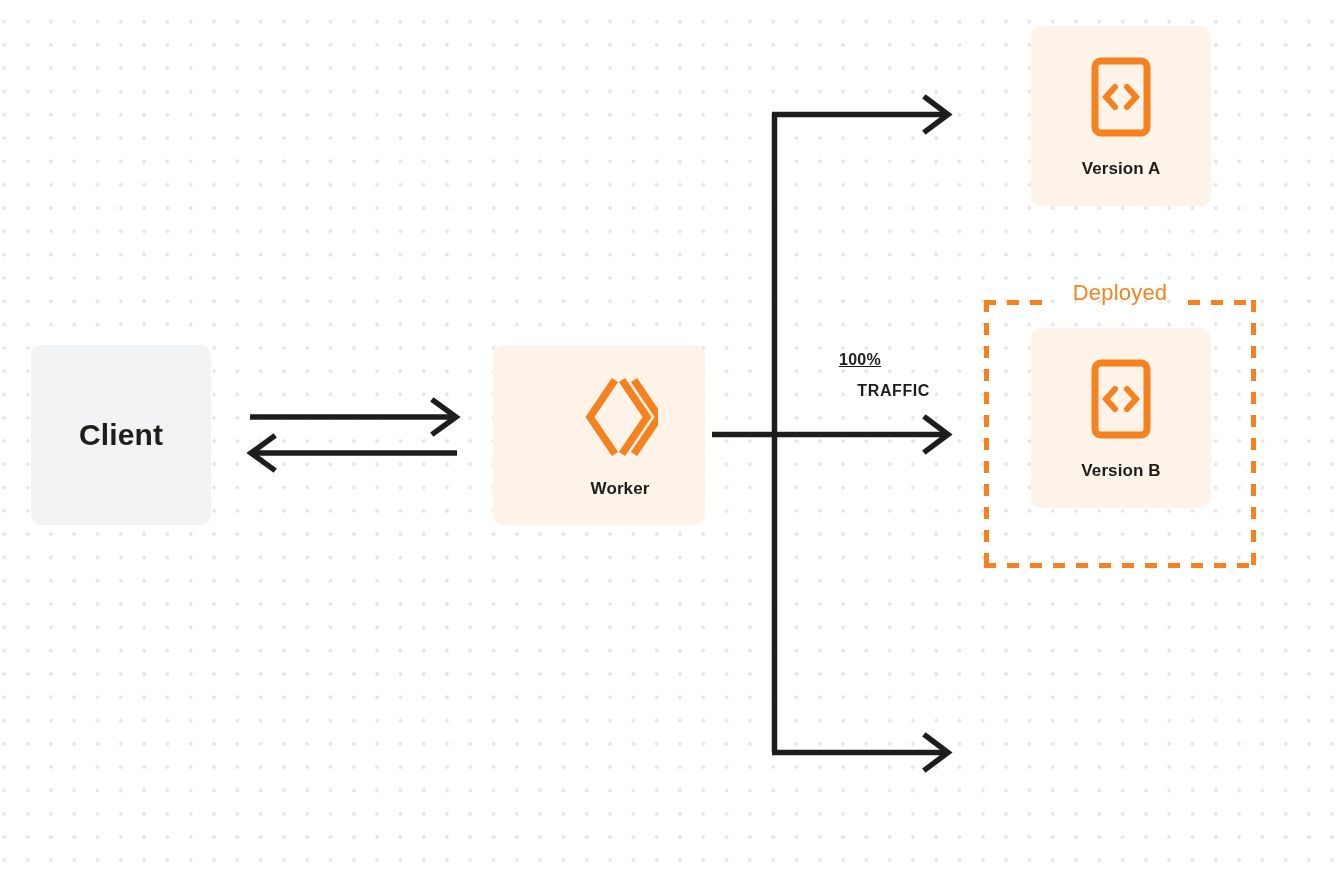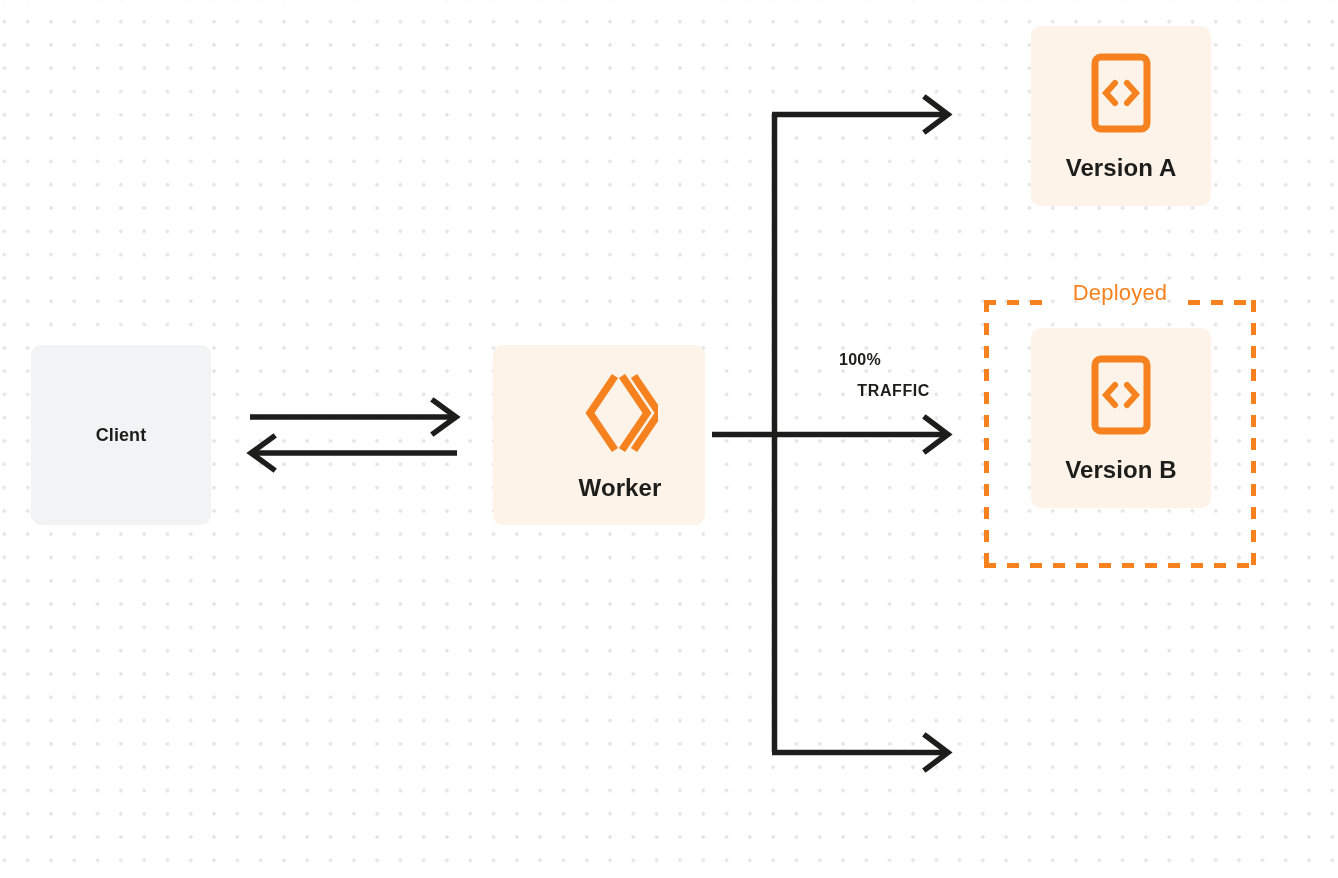--- a/index.html
+++ b/index.html
@@ -62,28 +62,28 @@
     width: 180px;
     height: 180px;
     background: #fdf3e8;
     left: 1031px;
   }
   .node-version-a { top: 26px; }
   .node-version-b { top: 328px; text-align: right; }
   .node-version-c { top: 663px; }
 
   .node-label {
-    font-size: 24px;
+    font-size: 17px;
     font-weight: bold;
     color: #1d1d1b;
     letter-spacing: 0.1px;
     line-height: 1;
   }
   .node-client .node-label {
-    font-size: 18px;
+    font-size: 30px;
     text-align: center;
   }
 
   .node-icon-wrap {
     display: flex;
     align-items: center;
     justify-content: center;
     margin-bottom: 22px;
   }
   .node-worker .node-icon-wrap { margin-bottom: 20px; }
@@ -154,21 +154,21 @@
     position: absolute;
     left: 790px;
     top: 352px;
     width: 140px;
     text-align: center;
     color: #1d1d1b;
     font-size: 16px;
     font-weight: bold;
     line-height: 1;
   }
-  .traffic-pct { display: block; letter-spacing: 0.3px; }
+  .traffic-pct { display: block; letter-spacing: 0.3px; text-decoration: underline; }
   .traffic-word {
     display: block;
     margin-top: 15px;
     letter-spacing: 0.6px;
     text-align: right;
   }
 </style>
 </head>
 <body>
 

